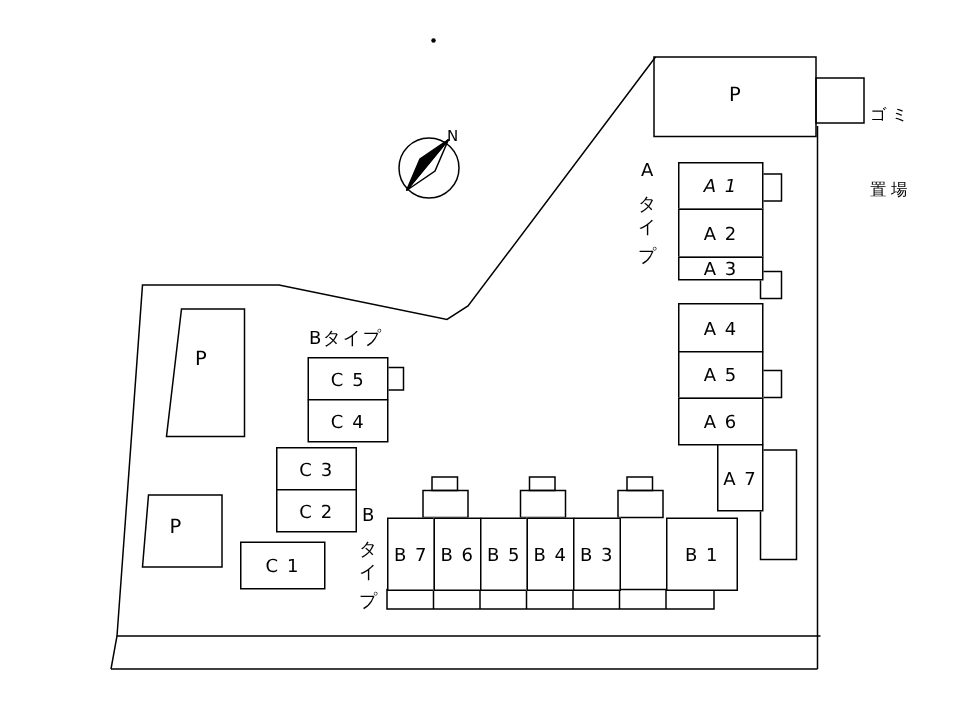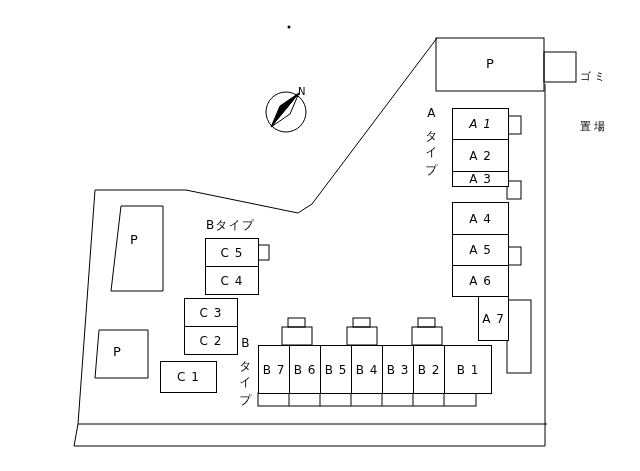--- a/index.html
+++ b/index.html
@@ -75,21 +75,20 @@
   <div class="unit" style="left:452px;top:202px;width:57px;height:33px;">A 4</div>
   <div class="unit" style="left:452px;top:234px;width:57px;height:32px;">A 5</div>
   <div class="unit" style="left:452px;top:265px;width:57px;height:32px;">A 6</div>
   <div class="unit" style="left:478px;top:296px;width:31px;height:45px;">A 7</div>
 
   <div class="unit" style="left:258px;top:345px;width:32px;height:49px;">B 7</div>
   <div class="unit" style="left:289px;top:345px;width:32px;height:49px;">B 6</div>
   <div class="unit" style="left:320px;top:345px;width:32px;height:49px;">B 5</div>
   <div class="unit" style="left:351px;top:345px;width:32px;height:49px;">B 4</div>
   <div class="unit" style="left:382px;top:345px;width:32px;height:49px;">B 3</div>
-  <div class="unit" style="left:413px;top:345px;width:32px;height:49px;">B 2</div>
   <div class="unit" style="left:444px;top:345px;width:48px;height:49px;">B 1</div>
 
   <div class="unit" style="left:205px;top:238px;width:54px;height:29px;">C 5</div>
   <div class="unit" style="left:205px;top:266px;width:54px;height:29px;">C 4</div>
   <div class="unit" style="left:184px;top:298px;width:54px;height:29px;">C 3</div>
   <div class="unit" style="left:184px;top:326px;width:54px;height:29px;">C 2</div>
   <div class="unit" style="left:160px;top:361px;width:57px;height:32px;">C 1</div>
 
   <div class="lbl vlabel" style="left:424px;top:106px;height:70px;">Aタイプ</div>
   <div class="lbl vlabel" style="left:238px;top:336px;height:64px;">Bタイプ</div>

